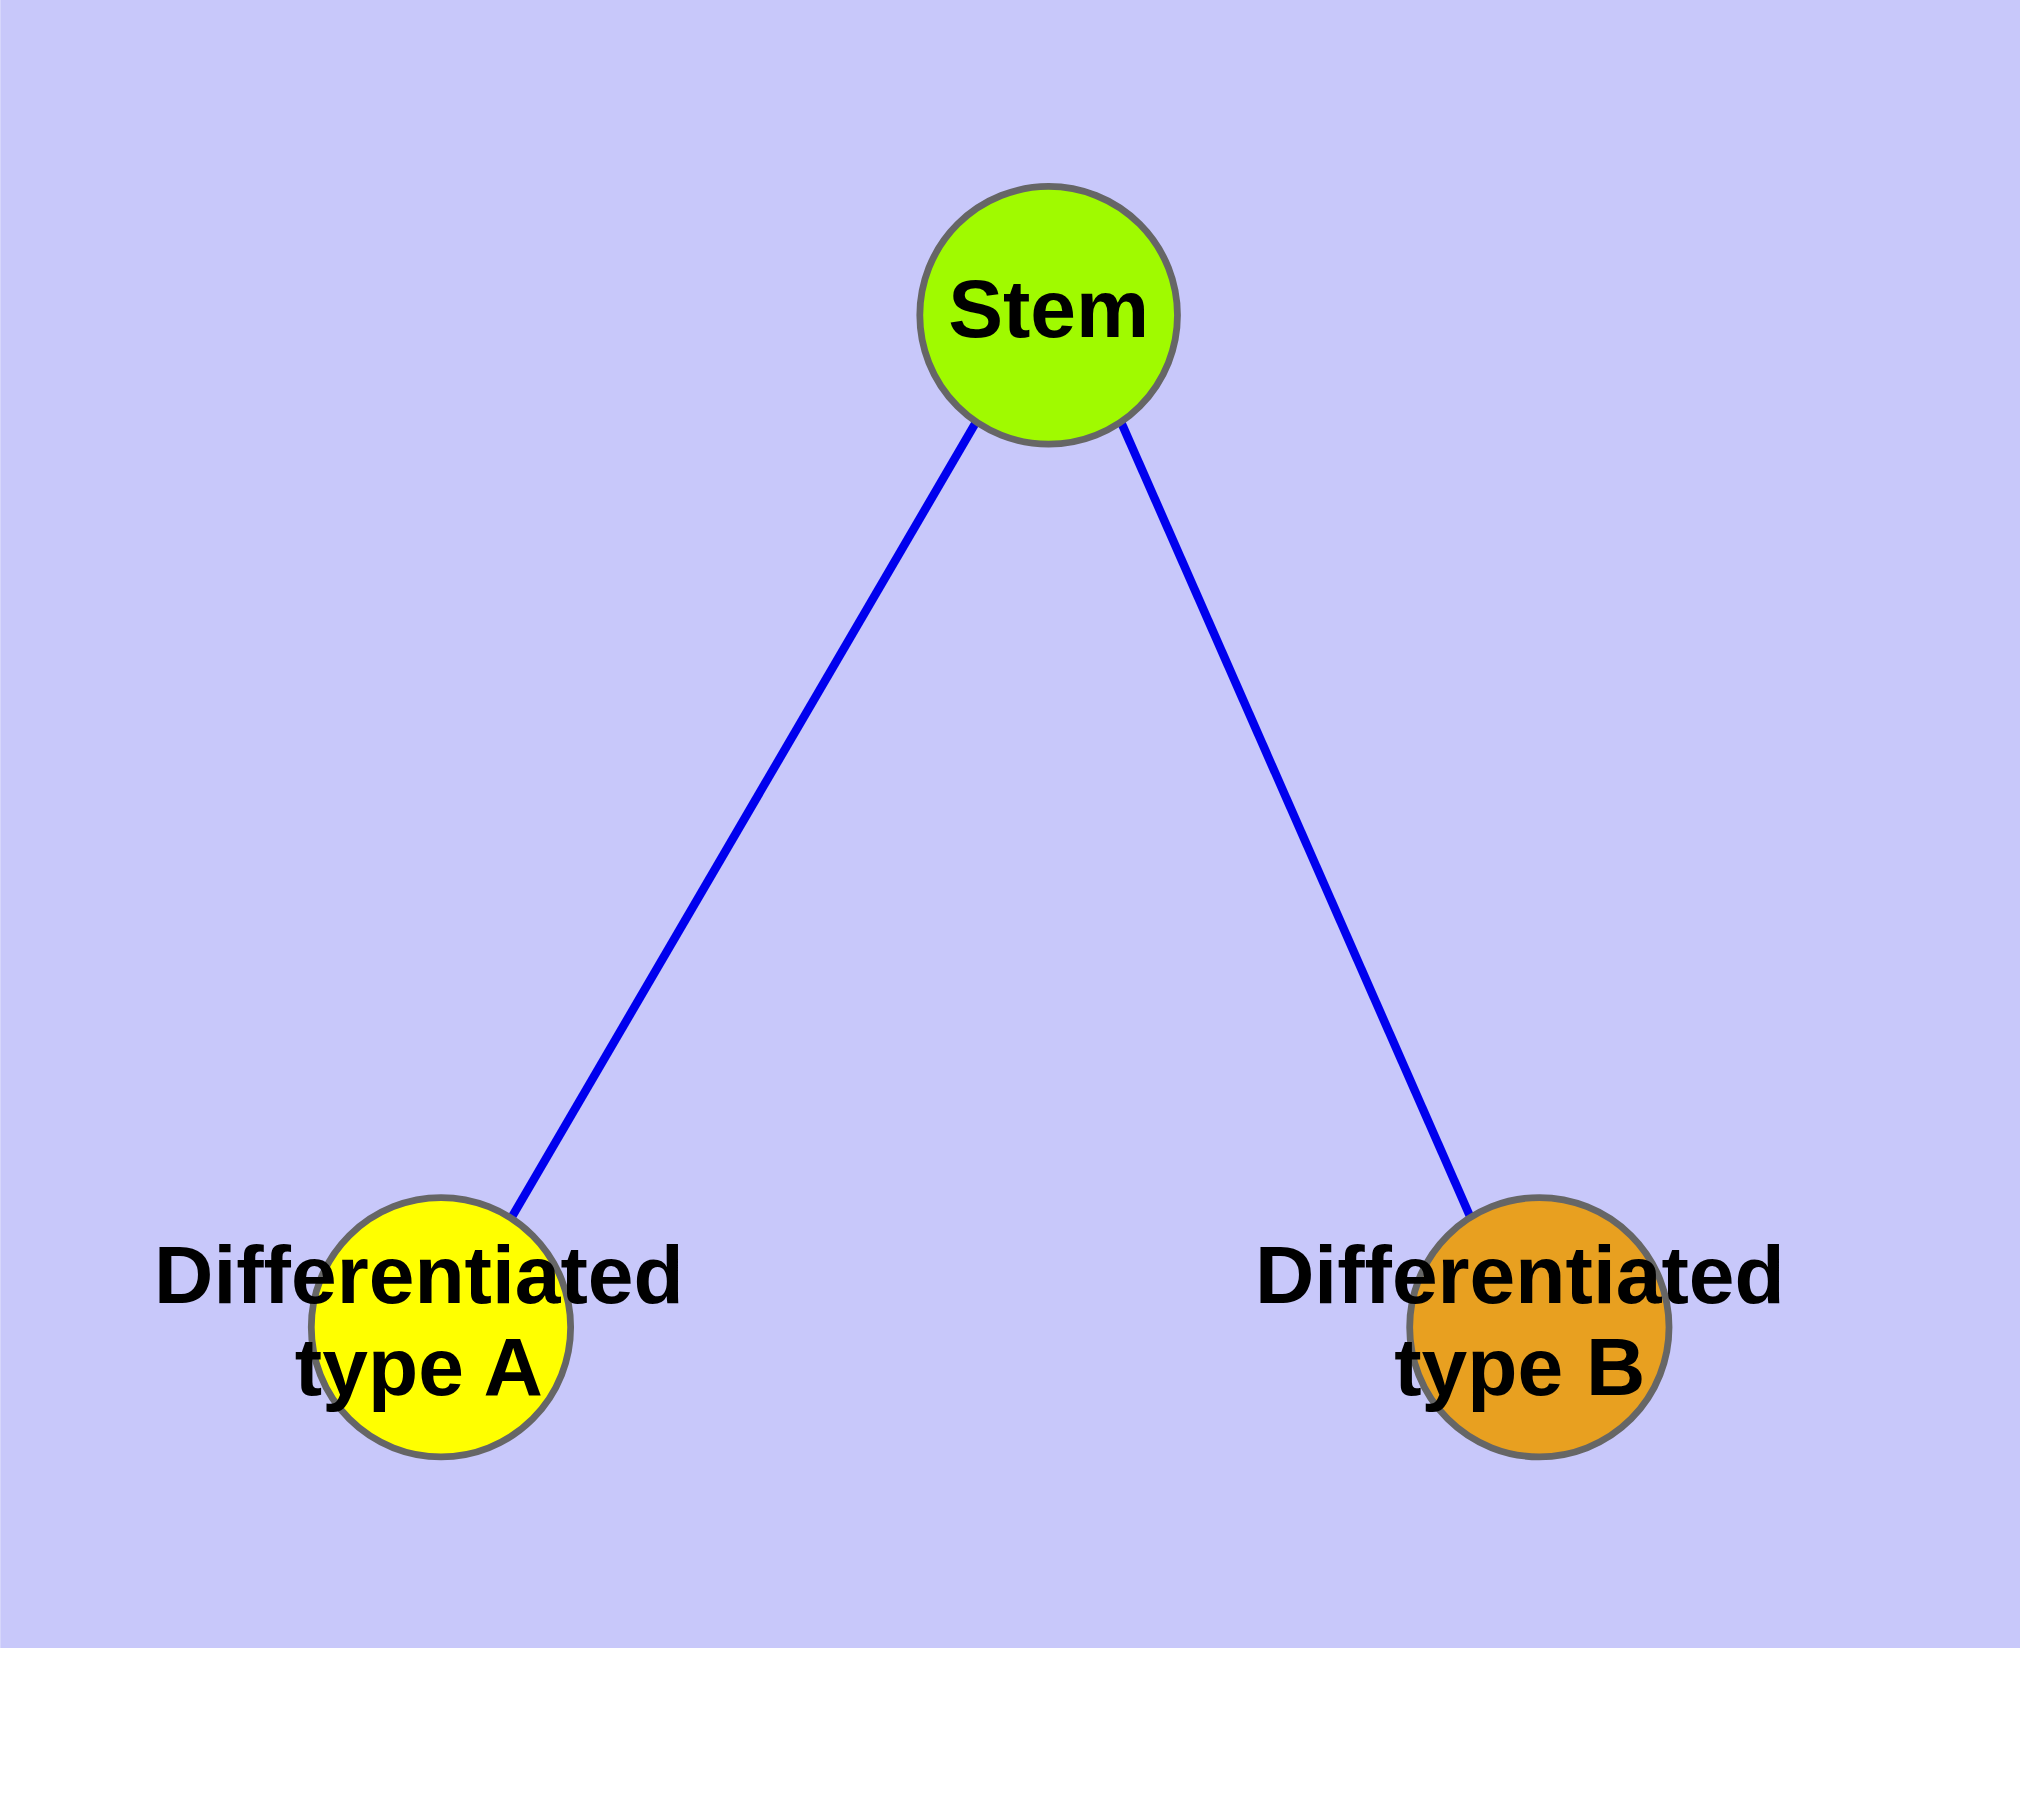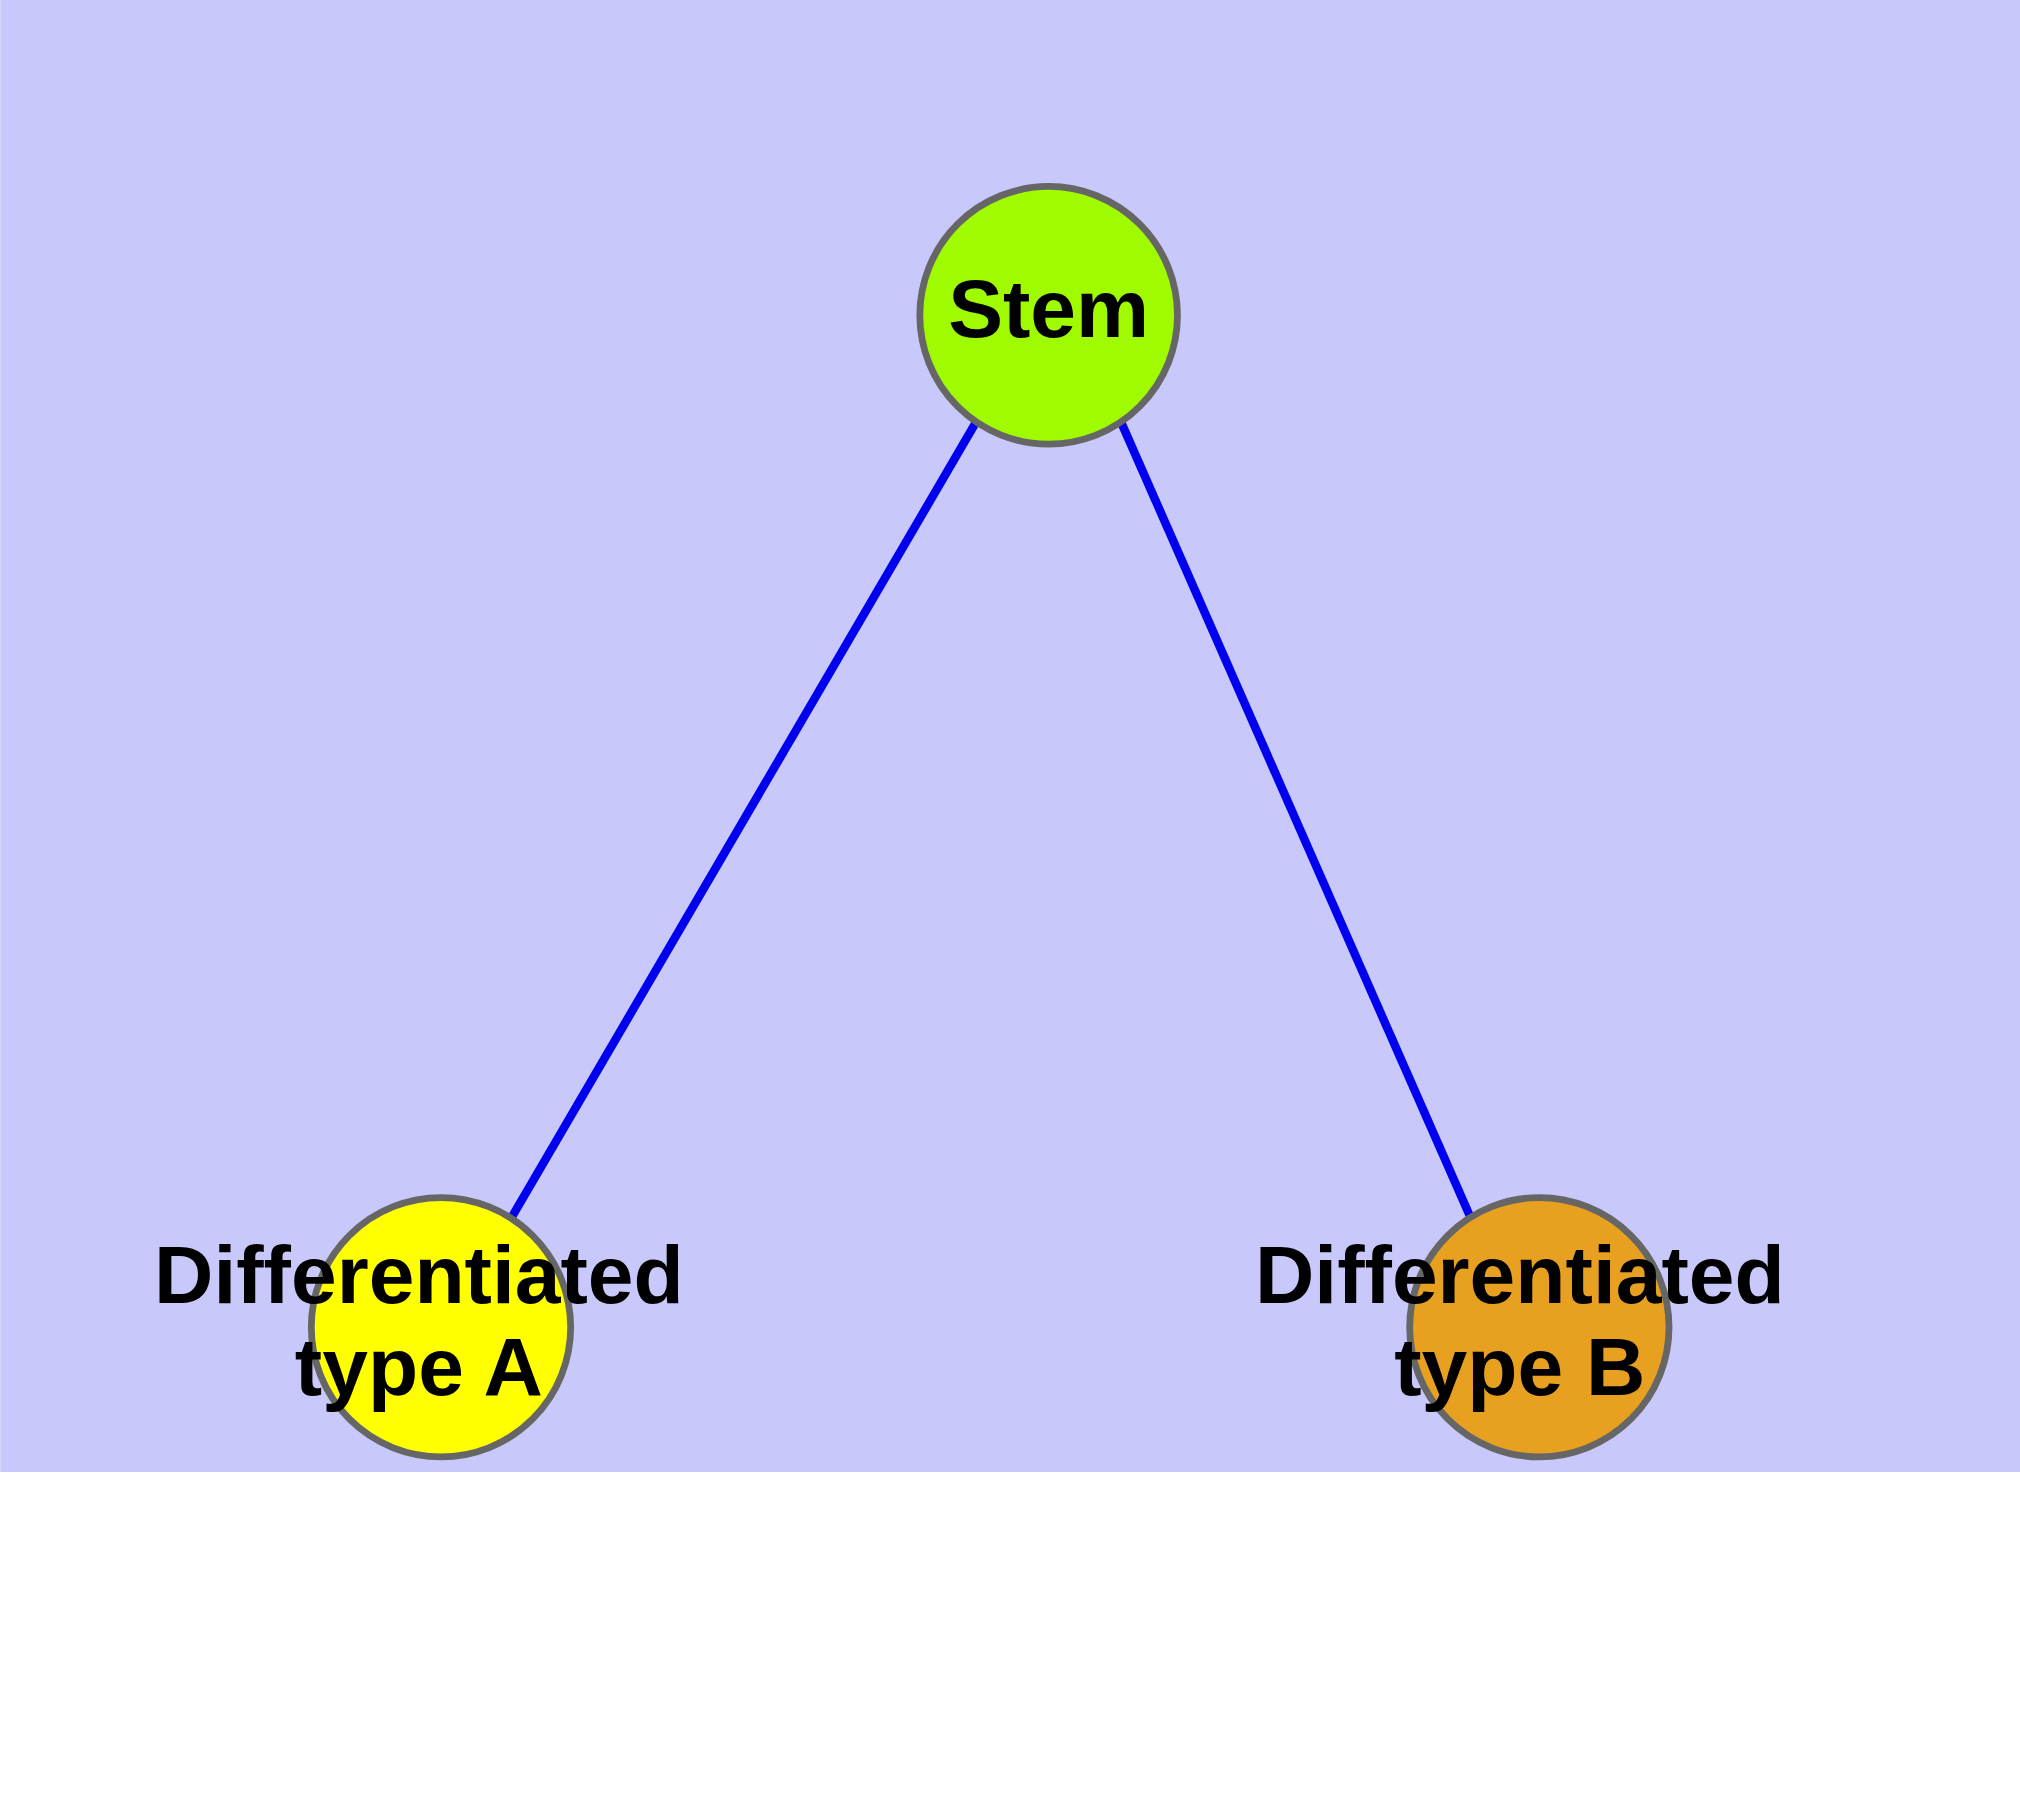--- a/index.html
+++ b/index.html
@@ -25,21 +25,21 @@
   .node-label {
     font-family: "Liberation Sans", sans-serif;
     font-weight: bold;
     fill: #000000;
     dominant-baseline: middle;
   }
 </style>
 </head>
 <body>
 
-<div id="canvas" style="width: 2021px; height: 1472px;">
+<div id="canvas" style="width: 2021px; height: 1648px;">
   <svg id="graph-svg" viewBox="0 0 2384 2138" xmlns="http://www.w3.org/2000/svg">
 
     <rect id="bg-rect" x="0" y="0" width="2384" height="2138" fill="#c8c8fa"></rect>
 
     <g id="edges-layer">
         <line x1="1152" y1="497" x2="603" y2="1437" stroke="#0000ee" stroke-width="10" stroke-linecap="butt"></line>
         <line x1="1322" y1="497" x2="1735" y2="1437" stroke="#0000ee" stroke-width="10" stroke-linecap="butt"></line>
       </g>
     <g id="nodes-layer">
         <circle cx="1237" cy="372" r="152" fill="#a0fa00" stroke="#666666" stroke-width="8"></circle>

